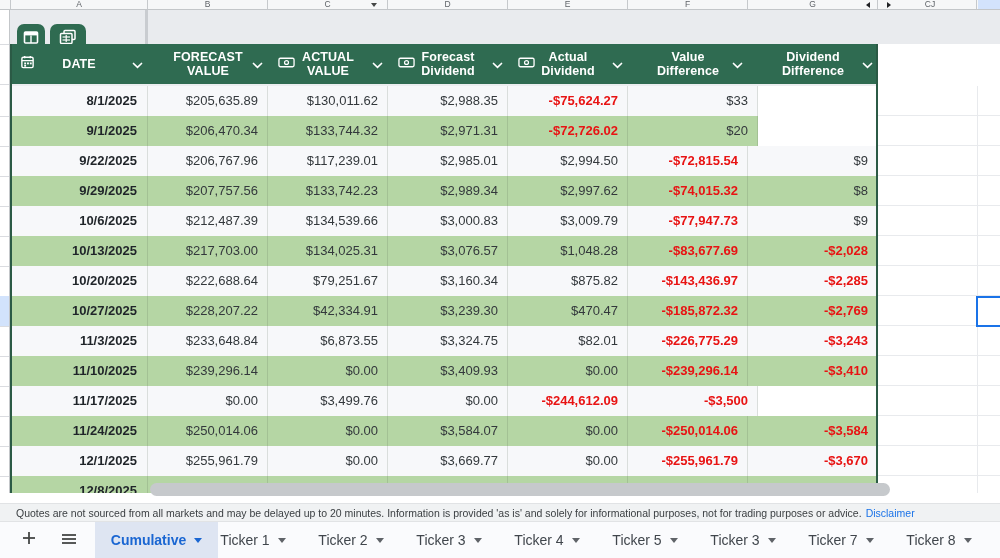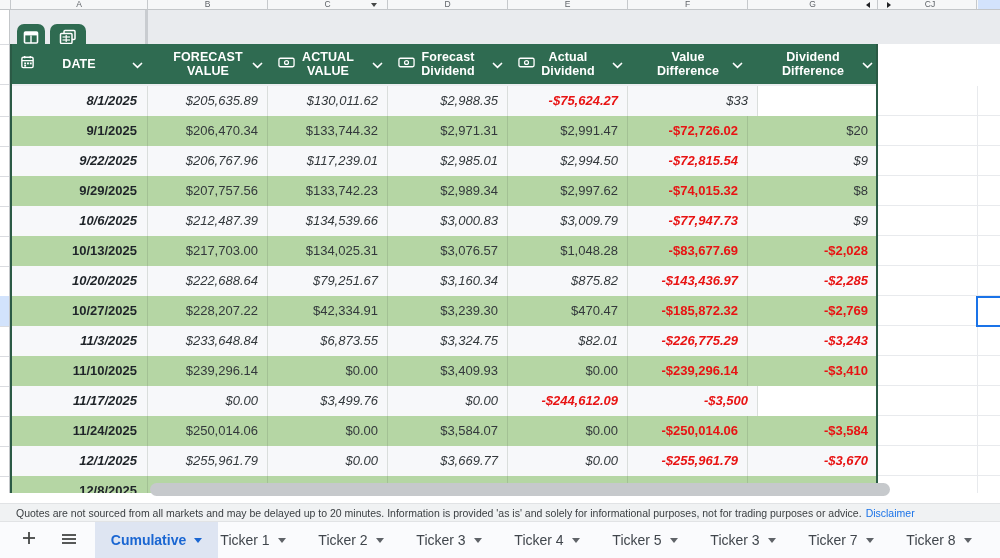--- a/index.html
+++ b/index.html
@@ -31,21 +31,21 @@
   
   .thead{position:absolute;left:10px;top:44px;height:40px;}
   .th{position:absolute;top:0;height:40px;background:#2f6b51;color:#fff;display:flex;align-items:center;justify-content:center;}
   .th .lbl{font-size:12.5px;font-weight:bold;line-height:14px;text-align:center;max-width:86px;letter-spacing:.1px;}
   .th .icon{position:absolute;left:10px;top:50%;transform:translateY(-50%);}
   .th .chev{position:absolute;right:5px;top:50%;transform:translateY(-50%);}
 
   
   .grid{position:absolute;left:0;top:86px;width:1000px;height:407px;overflow:hidden;}
   .row{position:absolute;left:10px;width:868px;height:30px;display:flex;}
-  .row.even .cell{background:#f7f8fa;font-style:italic;}
+  .row.even .cell{background:#f7f8fa;}
   .row.odd .cell{background:#b5d6a4;}
   .cell{height:30px;line-height:30px;text-align:right;padding-right:9px;font-size:13px;color:#33383c;border-right:1px solid rgba(70,90,70,.16);overflow:hidden;white-space:nowrap;}
   .cell.date{font-weight:bold;color:#1f2429;padding-right:10px;}
   .cell.neg{color:#e81313;font-weight:bold;}
   .cell.valdiff{font-weight:bold;}
   .right-region{position:absolute;left:878px;top:0;width:122px;height:420px;
     background:repeating-linear-gradient(to bottom,transparent 0 29px,#e8eaed 29px 30px);}
   .right-vline{position:absolute;left:977px;top:0;width:1px;height:420px;background:#e8eaed;}
   .tbl-border{position:absolute;top:44px;width:2px;height:449px;background:#2b5a45;z-index:5;}
   .header-gap{position:absolute;left:10px;top:84px;width:868px;height:2px;background:#eceef0;z-index:4;}
@@ -212,21 +212,20 @@
         <div class="cell" style="width: 120px;">$130,011.62</div>
         <div class="cell" style="width: 120px;">$2,988.35</div>
         <div class="cell neg valdiff" style="width: 120px;">-$75,624.27</div>
         <div class="cell" style="width: 130px;">$33</div>
       </div>
       <div class="row odd" style="top: 30px; border-radius: 14px;">
         <div class="cell date" style="width: 138px;">9/1/2025</div>
         <div class="cell" style="width: 120px;">$206,470.34</div>
         <div class="cell" style="width: 120px;">$133,744.32</div>
         <div class="cell" style="width: 120px;">$2,971.31</div>
-        <div class="cell" style="width: 120px;">$2,991.47</div>
         <div class="cell neg valdiff" style="width: 120px;">-$72,726.02</div>
         <div class="cell" style="width: 130px;">$20</div>
       </div>
       <div class="row even" style="top: 60px;">
         <div class="cell date" style="width: 138px;">9/22/2025</div>
         <div class="cell" style="width: 120px;">$206,767.96</div>
         <div class="cell" style="width: 120px;">$117,239.01</div>
         <div class="cell" style="width: 120px;">$2,985.01</div>
         <div class="cell" style="width: 120px;">$2,994.50</div>
         <div class="cell neg valdiff" style="width: 120px;">-$72,815.54</div>

